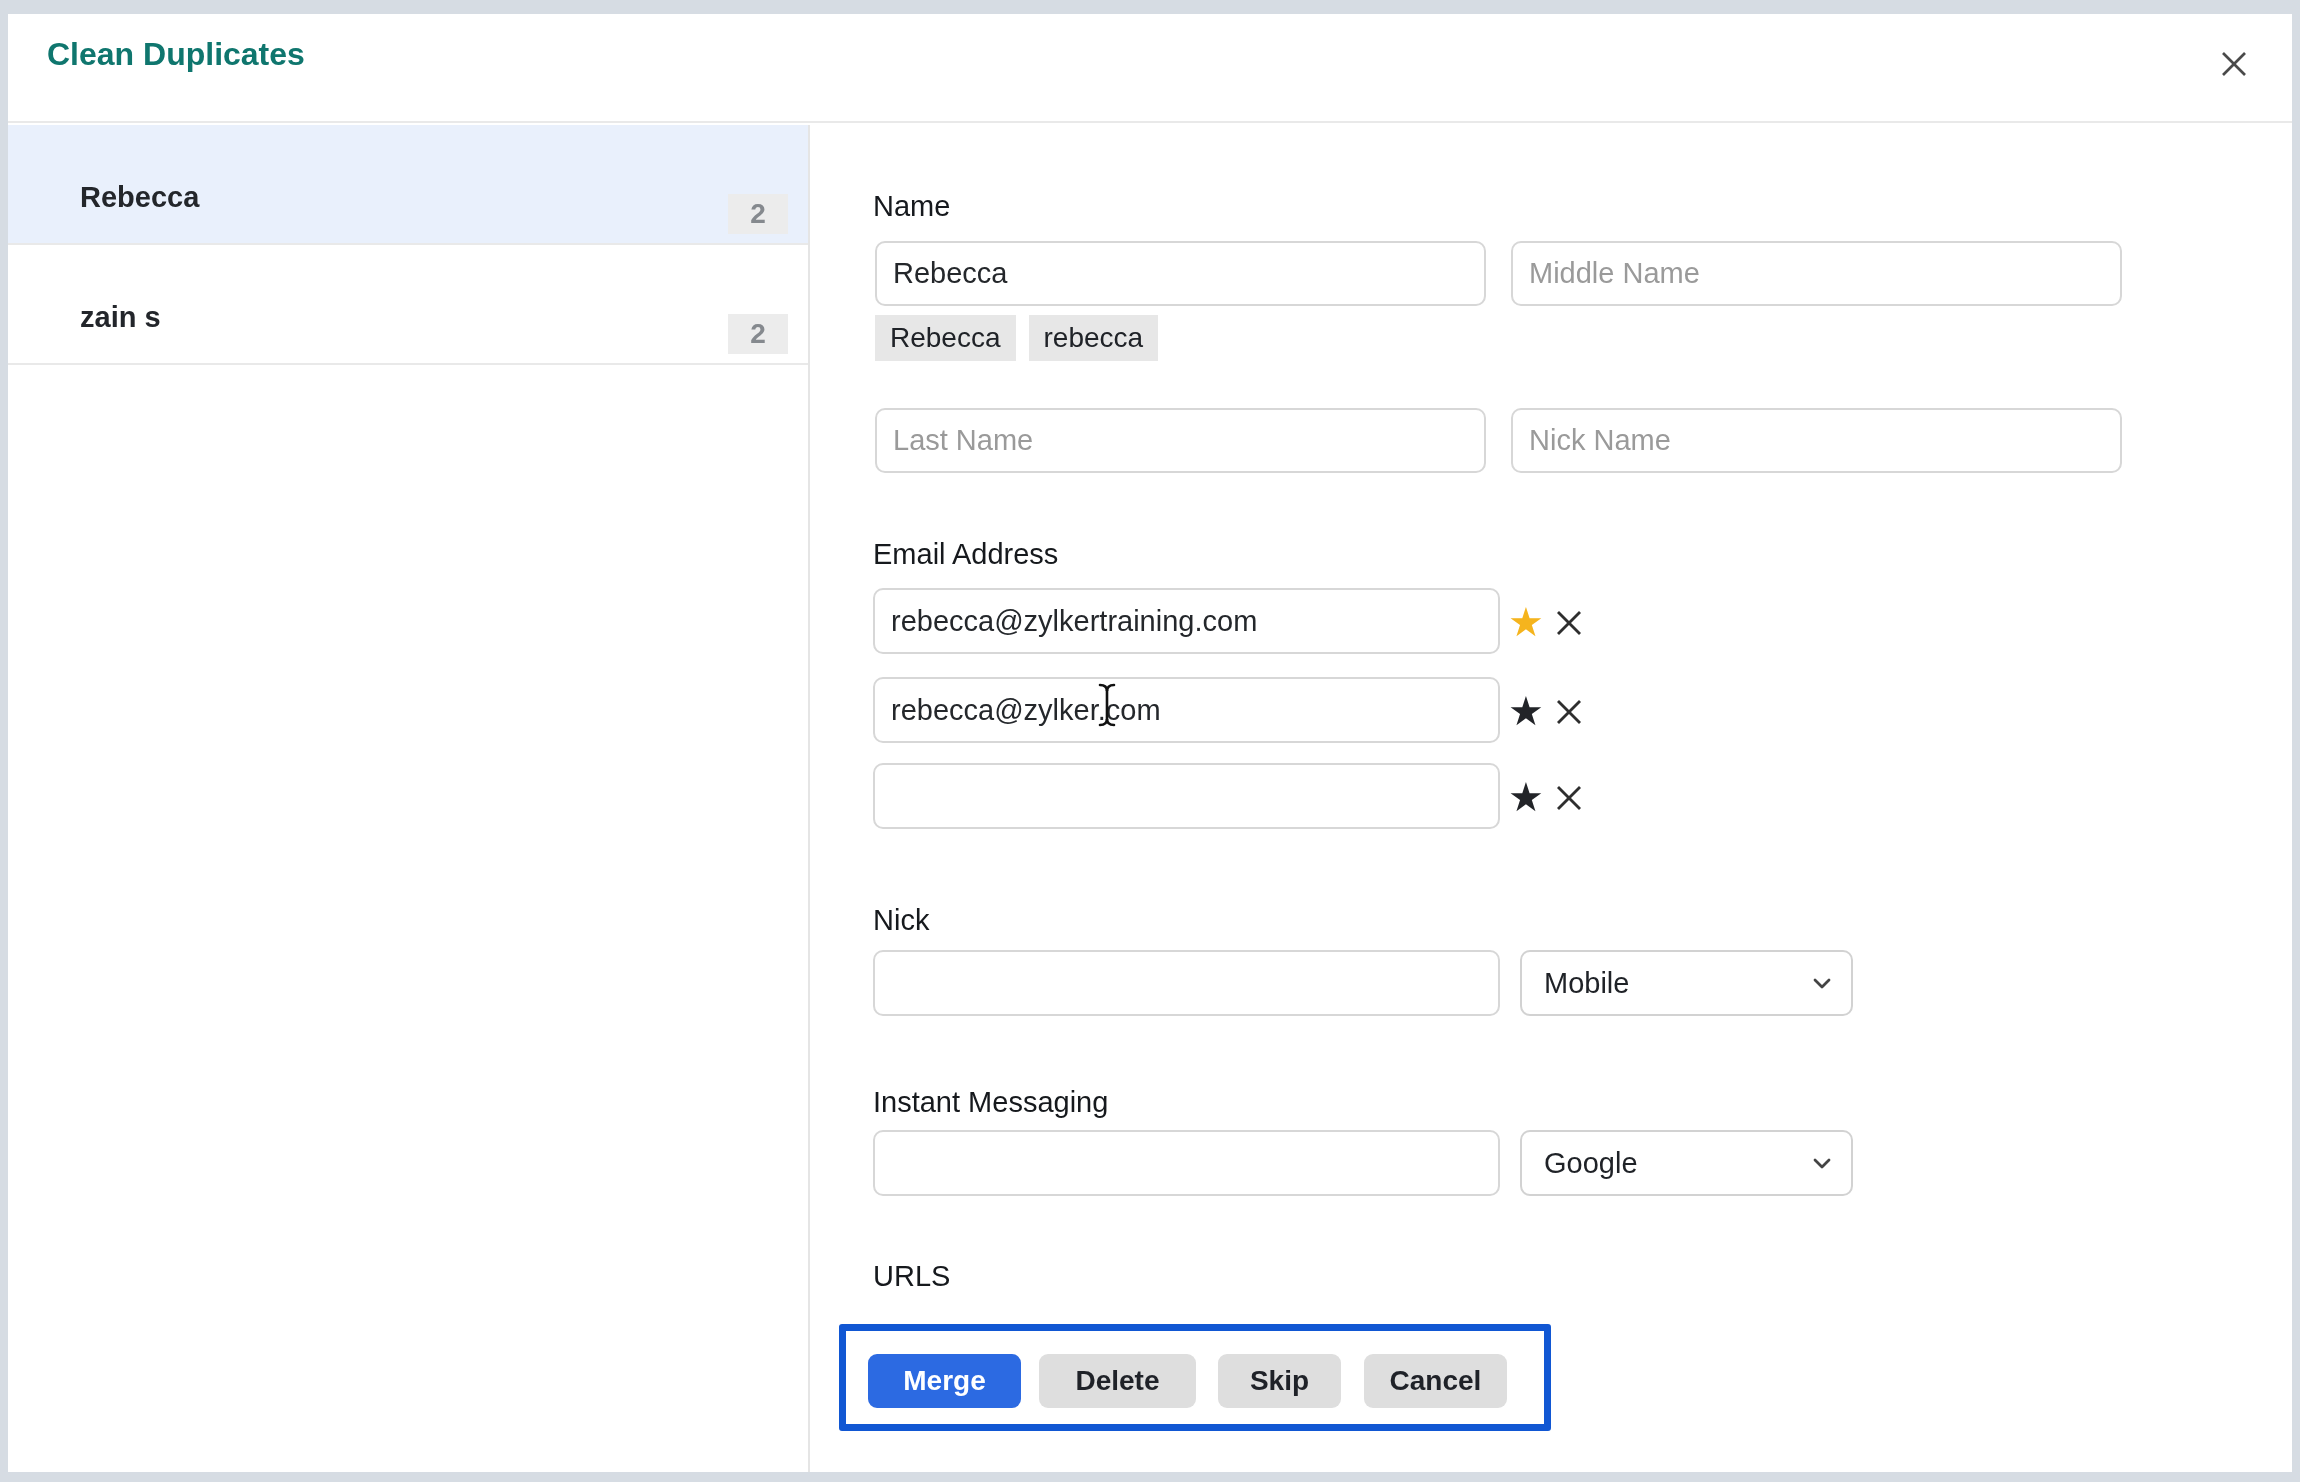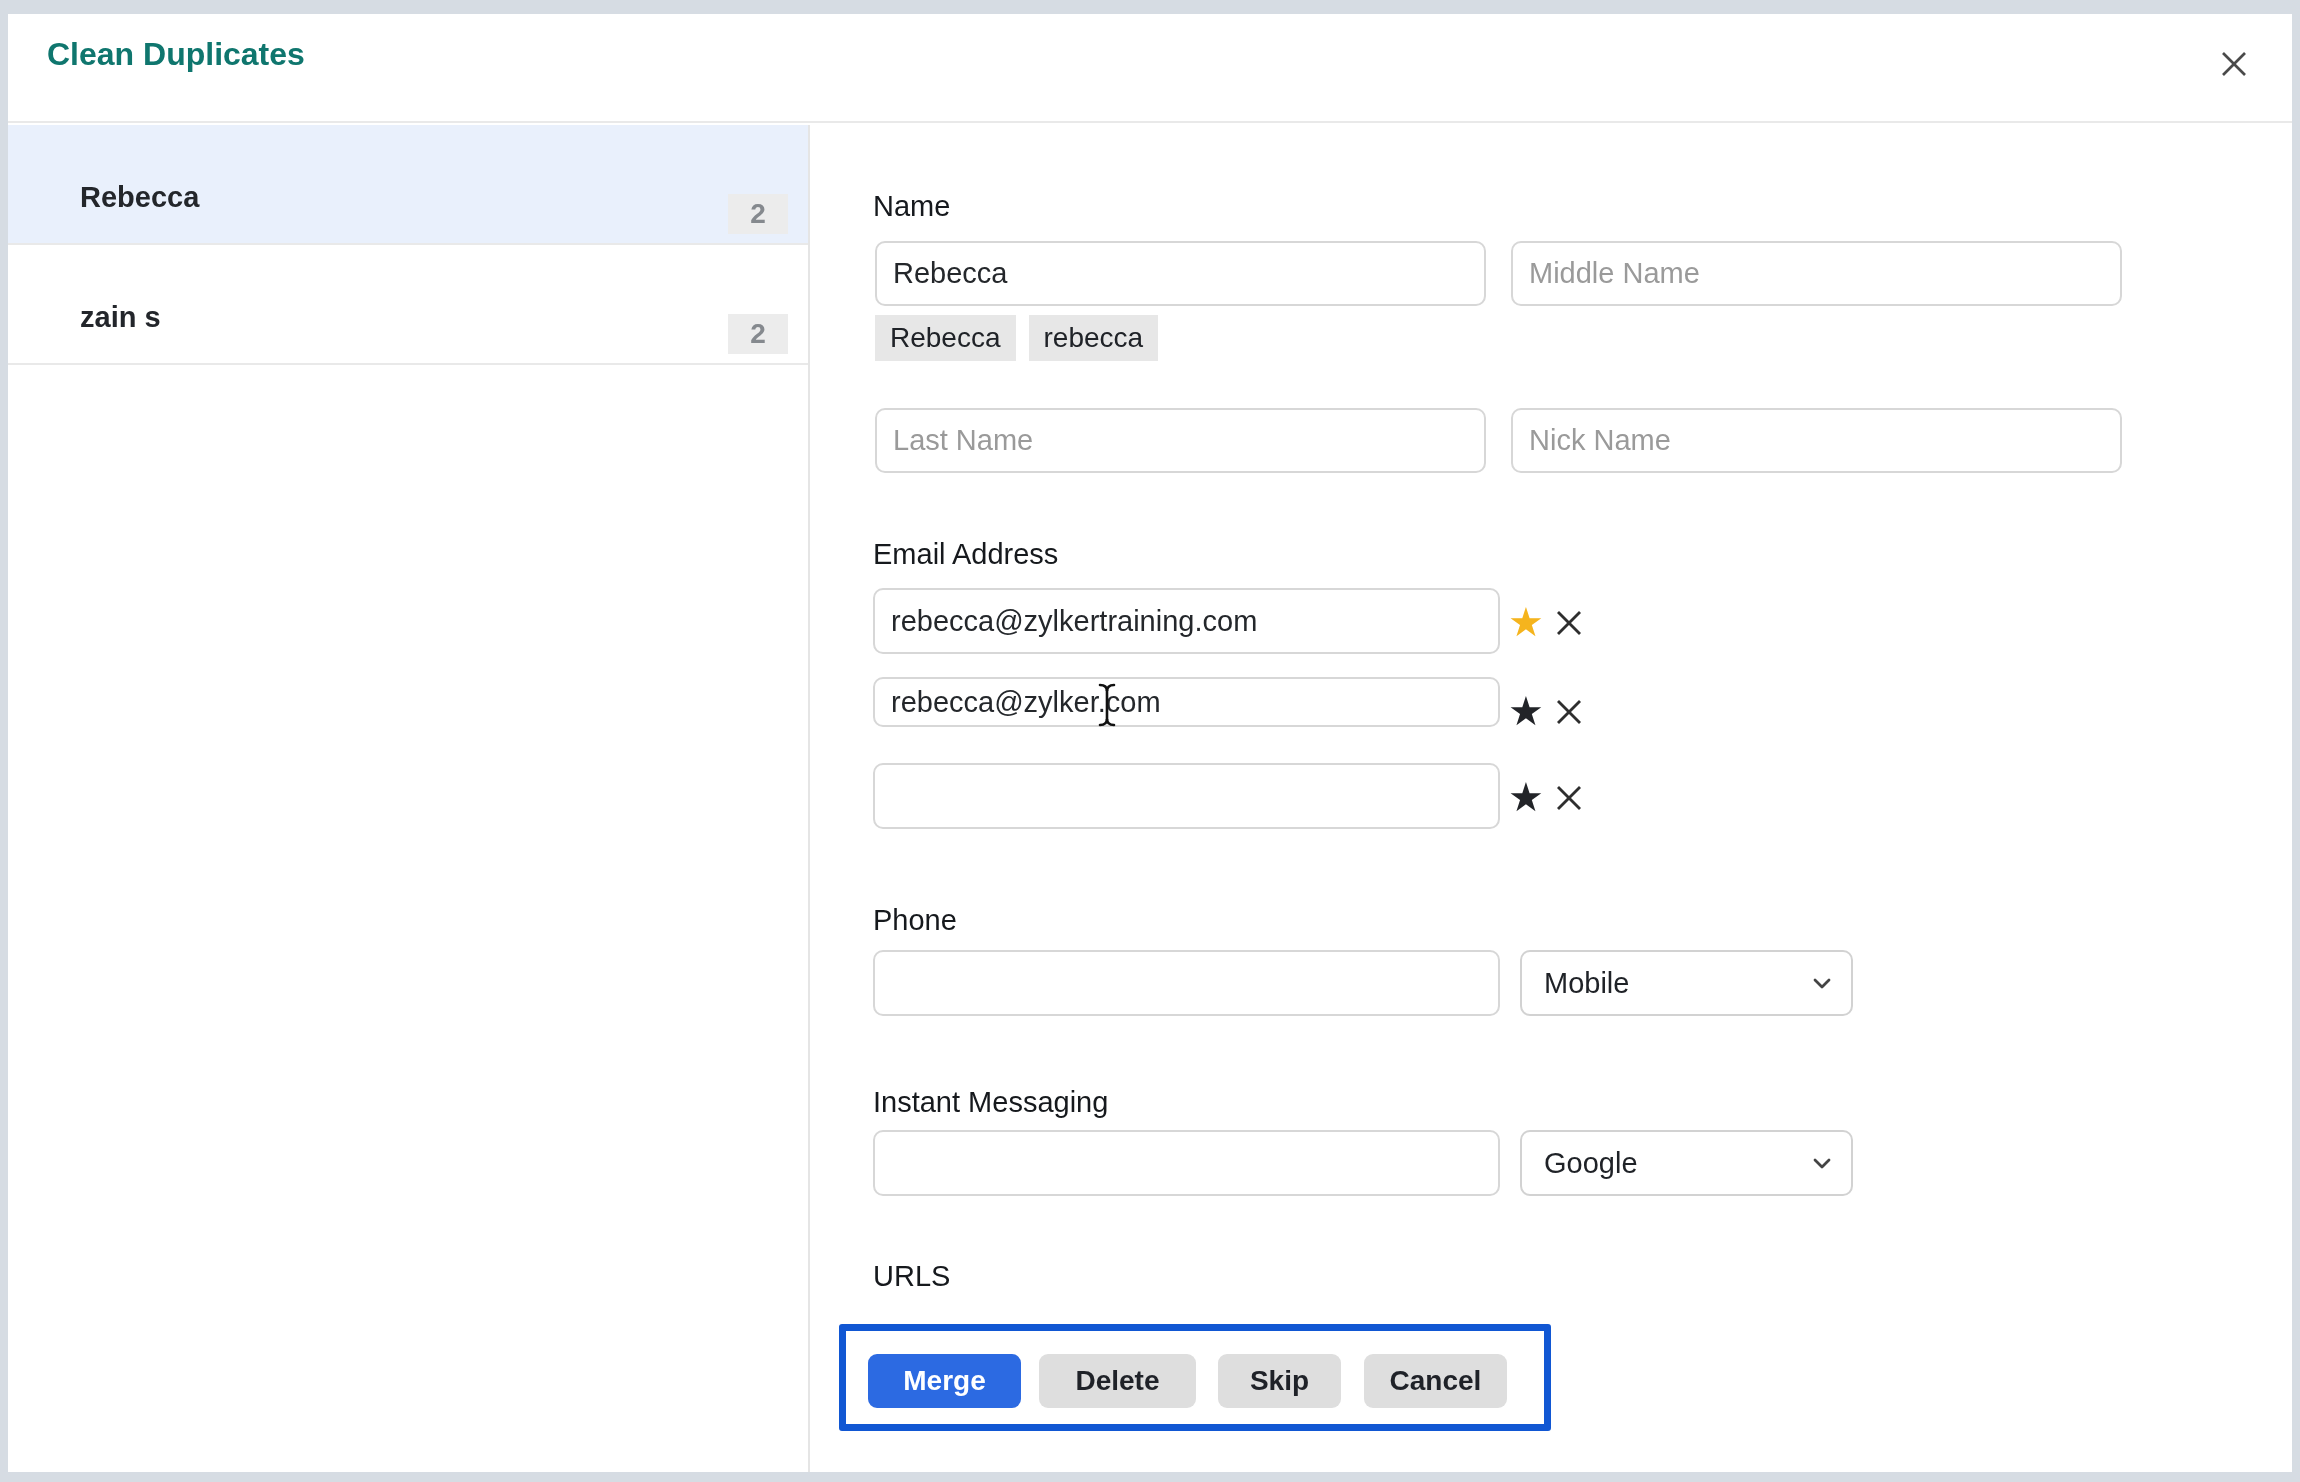--- a/index.html
+++ b/index.html
@@ -102,21 +102,21 @@
       </button>
       <button class="icon-btn" style="left:1546px; top:594px; width:30px; height:30px;">
         <svg width="26" height="26" viewBox="0 0 26 26">
           <line x1="2" y1="2" x2="24" y2="24" stroke="#2e2e2e" stroke-width="2.8"></line>
           <line x1="24" y1="2" x2="2" y2="24" stroke="#2e2e2e" stroke-width="2.8"></line>
         </svg>
       </button>
     </div>
 
     <div class="email-row">
-      <input class="tbox" style="left: 865px; top: 663px; width: 627px; height: 50px;" value="rebecca@zylker.com">
+      <input class="tbox" style="left: 865px; top: 663px; width: 627px; height: 66px;" value="rebecca@zylker.com">
       <button class="icon-btn" style="left:1496px; top:675px; width:44px; height:44px;">
         <span class="star-icon">★</span>
       </button>
       <button class="icon-btn" style="left:1546px; top:683px; width:30px; height:30px;">
         <svg width="26" height="26" viewBox="0 0 26 26">
           <line x1="2" y1="2" x2="24" y2="24" stroke="#2e2e2e" stroke-width="2.8"></line>
           <line x1="24" y1="2" x2="2" y2="24" stroke="#2e2e2e" stroke-width="2.8"></line>
         </svg>
       </button>
     </div>
@@ -135,21 +135,21 @@
     </div>
 
     <svg class="text-cursor" width="22" height="46" viewBox="0 0 22 46">
       <g fill="none" stroke="#111" stroke-width="2.6" stroke-linecap="round">
         <path d="M4 3 C9 3 11 5.5 11 9 C11 5.5 13 3 18 3"></path>
         <line x1="11" y1="8" x2="11" y2="38"></line>
         <path d="M4 43 C9 43 11 40.5 11 37 C11 40.5 13 43 18 43"></path>
       </g>
     </svg>
 
-    <div class="field-label" style="left:865px; top:890px;">Phone</div>
+    <div class="field-label" style="left:865px; top:890px;">Nick</div>
     <input class="tbox" style="left: 865px; top: 936px; width: 627px; height: 66px;" value="">
     <div class="dropdown" style="left:1512px; top:936px;">
       <span class="dd-value">Mobile</span>
       <svg width="18" height="11" viewBox="0 0 18 11">
         <polyline points="2,2 9,9 16,2" fill="none" stroke="#444" stroke-width="2.8" stroke-linecap="round" stroke-linejoin="round"></polyline>
       </svg>
     </div>
 
     <div class="field-label" style="left:865px; top:1072px;">Instant Messaging</div>
     <input class="tbox" style="left: 865px; top: 1116px; width: 627px; height: 66px;" value="">

